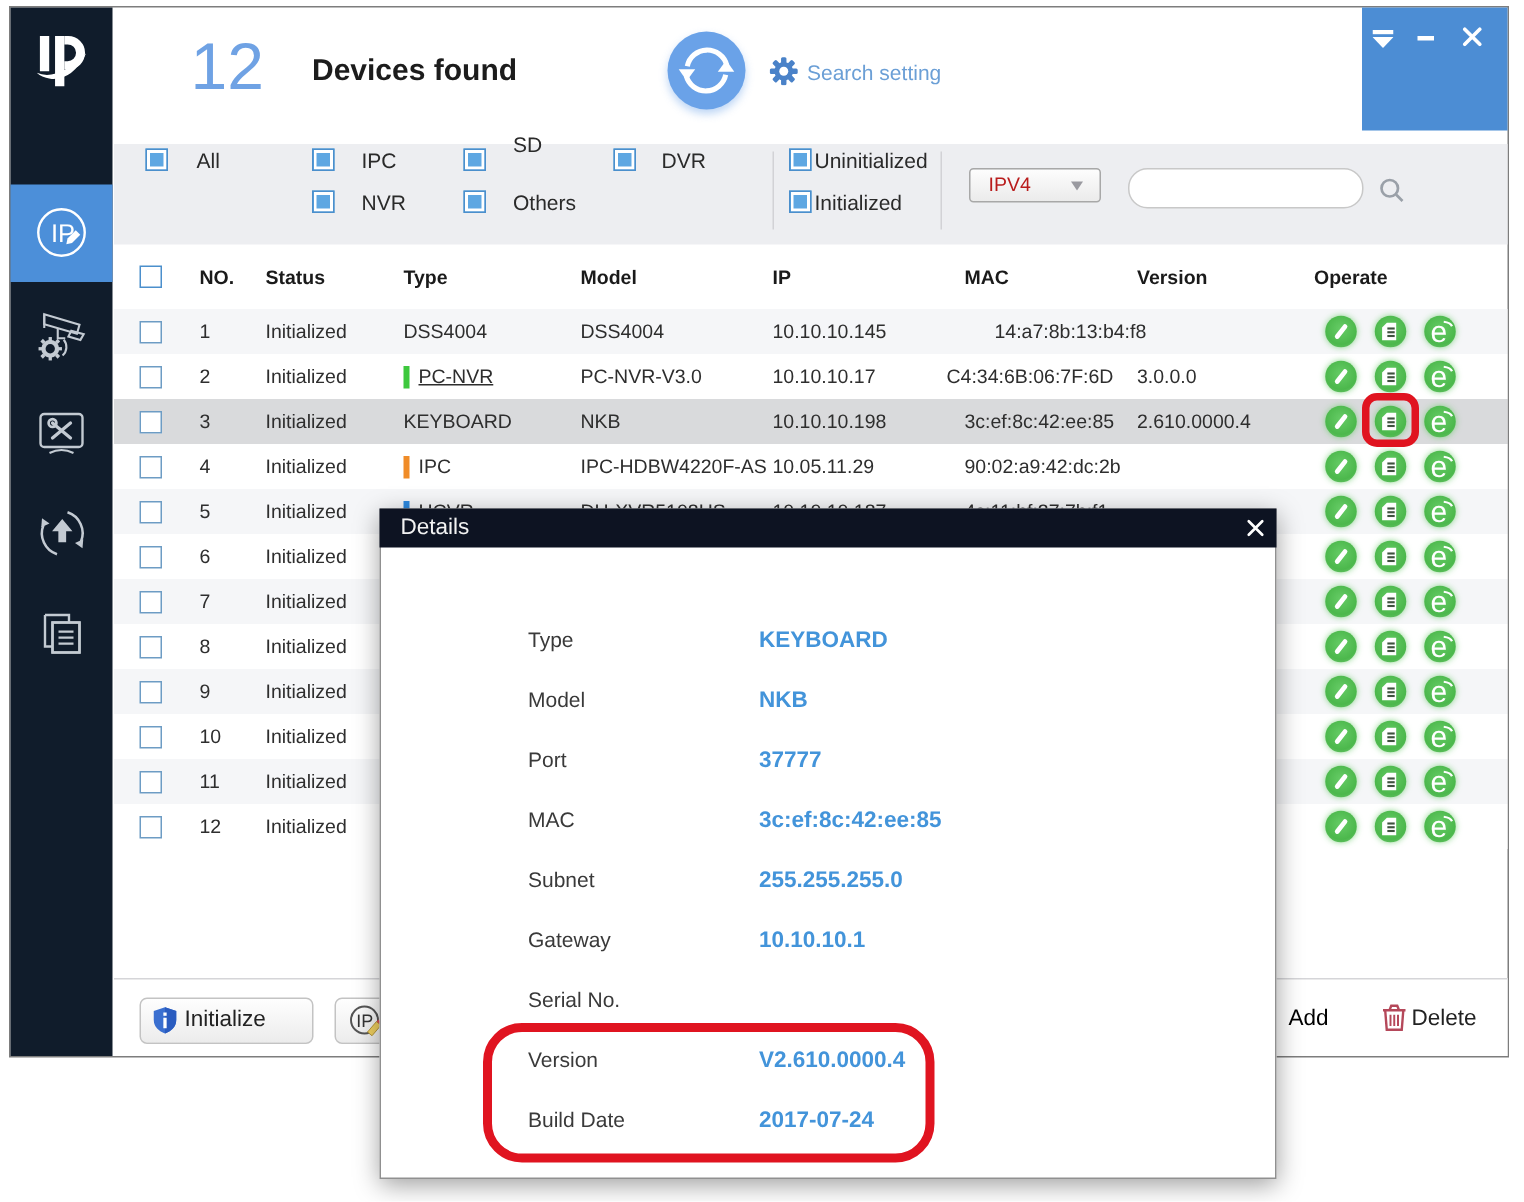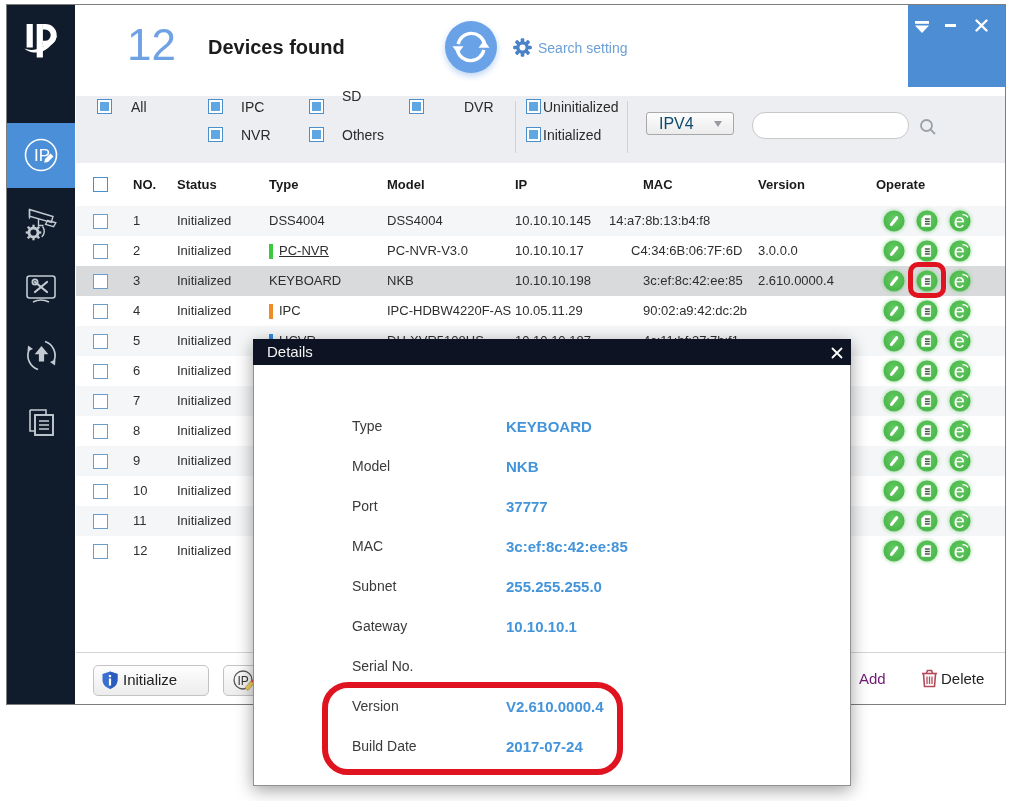--- a/index.html
+++ b/index.html
@@ -147,29 +147,29 @@
 <div class="flabel" style="left:131px;top:100px;">All</div>
 <div class="cbon" style="left:208px;top:99px;"></div>
 <div class="flabel" style="left:241px;top:100px;">IPC</div>
 <div class="cbon" style="left:208px;top:127px;"></div>
 <div class="flabel" style="left:241px;top:128px;">NVR</div>
 <div class="cbon" style="left:309px;top:99px;"></div>
 <div class="flabel" style="left:342px;top:89px;">SD</div>
 <div class="cbon" style="left:309px;top:127px;"></div>
 <div class="flabel" style="left:342px;top:128px;">Others</div>
 <div class="cbon" style="left:409px;top:99px;"></div>
-<div class="flabel" style="left:464px;top:100px;">DVR</div>
+<div class="flabel" style="left:441px;top:100px;">DVR</div>
 <div class="cbon" style="left:526px;top:99px;"></div>
 <div class="flabel" style="left:543px;top:100px;">Uninitialized</div>
 <div class="cbon" style="left:526px;top:127px;"></div>
 <div class="flabel" style="left:543px;top:128px;">Initialized</div>
 <div class="sep" style="left:515px;top:101px;height:52px;"></div>
 <div class="sep" style="left:627px;top:101px;height:52px;"></div>
 <div class="abs" style="left:646px;top:112px;width:88px;height:23px;border:1px solid #a8a8a8;border-radius:3px;background:linear-gradient(#fdfdfd,#ebebeb);"></div>
-<div class="abs" style="left:659px;top:115px;font-size:16px;color:#0c4a6e;">IPV4</div>
+<div class="abs" style="left:659px;top:115px;font-size:13px;color:#b91c1c;">IPV4</div>
 <div class="abs" style="left:714px;top:121px;width:0;height:0;border-left:4.5px solid transparent;border-right:4.5px solid transparent;border-top:6px solid #9a9aa0;"></div>
 <div class="abs" style="left:752px;top:112px;width:157px;height:27px;border:1px solid #c8c8c8;border-radius:13px;background:#fff;"></div>
 <div class="abs" style="left:919px;top:118px;"><svg width="18" height="18" viewBox="0 0 18 18" fill="none" stroke="#9aa0a8" stroke-width="1.8">
       <circle cx="7.5" cy="7.5" r="5.5"></circle>
       <path d="M11.7 11.7 L16 16"></path>
     </svg></div>
 
 <div class="rcb" style="left:93px;top:177px;border-color:#4b8fcc;"></div>
 <div class="hc" style="left:133px;top:164px;">NO.</div>
 <div class="hc" style="left:177px;top:164px;">Status</div>
@@ -180,21 +180,21 @@
 <div class="hc" style="left:758px;top:164px;">Version</div>
 <div class="hc" style="left:876px;top:164px;">Operate</div>
 
 <div style="position:absolute;left:76px;top:206px;width:929px;height:30px;background:#f5f6f8;"></div>
 <div class="rcb" style="left:93px;top:214px;"></div>
 <div class="c" style="left:133px;top:206px;">1</div>
 <div class="c" style="left:177px;top:206px;">Initialized</div>
 <div class="c" style="left:269px;top:206px;">DSS4004</div>
 <div class="c" style="left:387px;top:206px;">DSS4004</div>
 <div class="c" style="left:515px;top:206px;">10.10.10.145</div>
-<div class="c" style="left:609px;top:206px;">14:a7:8b:13:b4:f8</div>
+<div class="c" style="left:663px;top:206px;">14:a7:8b:13:b4:f8</div>
 <div class="op" style="left:883px;top:210px;"><svg width="22" height="22">
       <circle cx="11" cy="11" r="10.5" fill="url(#gg)"></circle>
       <rect x="9.5" y="5.2" width="3.2" height="11.6" rx="1.6" fill="#fff" transform="rotate(38 11 11)"></rect>
     </svg></div>
 <div class="op" style="left:916px;top:210px;"><svg width="22" height="22">
       <circle cx="11" cy="11" r="10.5" fill="url(#gg)"></circle>
       <path d="M8.6 5.2 h6.2 v11.6 h-9.4 v-8.4 z" fill="#fff"></path>
       <rect x="8.9" y="8.3" width="4.9" height="1.4" fill="#3e523e"></rect>
       <rect x="8.9" y="10.8" width="4.9" height="1.4" fill="#3e523e"></rect>
       <rect x="8.9" y="13.3" width="4.9" height="1.4" fill="#3e523e"></rect>
@@ -459,21 +459,21 @@
 <div class="abs" style="left:123px;top:671px;font-size:15px;color:#222;">Initialize</div>
 <div class="abs" style="left:223px;top:665px;width:100px;height:31px;border:1px solid #c3c3c3;border-radius:5px;background:linear-gradient(#fefefe,#ececec);"></div>
 <div class="abs" style="left:231px;top:668px;">
 <svg width="26" height="26" viewBox="0 0 26 26">
       <circle cx="12" cy="12" r="9" fill="none" stroke="#555" stroke-width="1.3"></circle>
       <text x="6.5" y="16.5" font-size="12" fill="#333" font-family="Liberation Sans">IP</text>
       <path d="M14 20 l6 -7 3 2.5 -6 7z" fill="#f0d060" stroke="#b09030" stroke-width="0.6"></path>
       <path d="M20 13 l1.2-1.4 3 2.5 -1.2 1.4z" fill="#e05050"></path>
     </svg>
 </div>
-<div class="abs" style="left:859px;top:670px;font-size:15px;color:#701a75;">Add</div>
+<div class="abs" style="left:859px;top:670px;font-size:15px;color:#000000;">Add</div>
 <div class="abs" style="left:920px;top:668px;">
 <svg width="19" height="20" viewBox="0 0 19 20" fill="none" stroke="#b5485a" stroke-width="1.6">
 <path d="M2 5.5 h15"></path>
       <path d="M6.5 5 l1 -2.5 h4 l1 2.5"></path>
       <path d="M3.5 6 l1 12.5 h10 l1 -12.5"></path>
       <path d="M7 8.5 v7.5 M9.5 8.5 v7.5 M12 8.5 v7.5" stroke-width="1.3"></path>
 </svg>
 </div>
 <div class="abs" style="left:941px;top:670px;font-size:15px;color:#222;">Delete</div>
 

